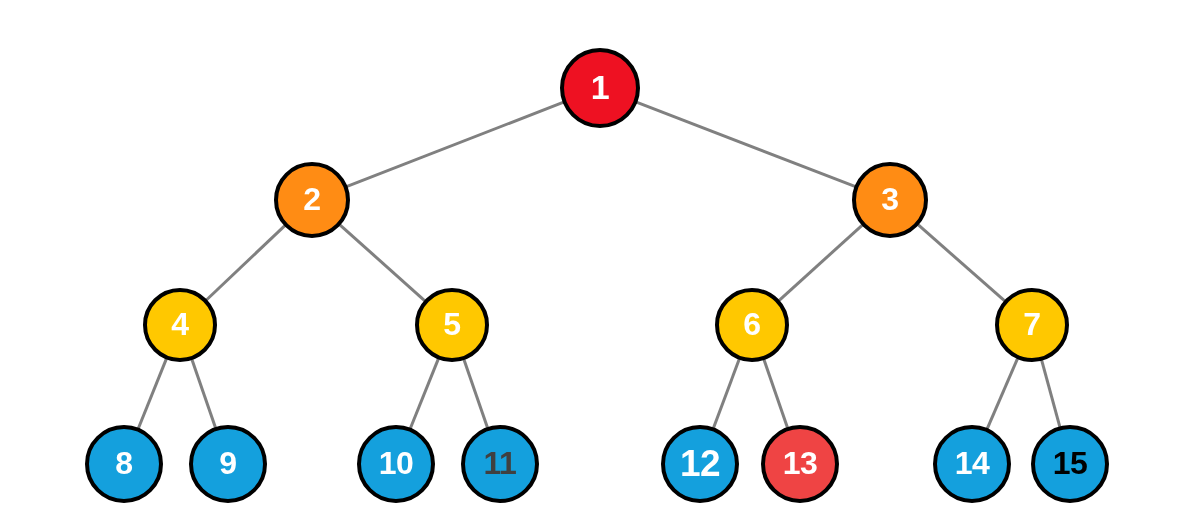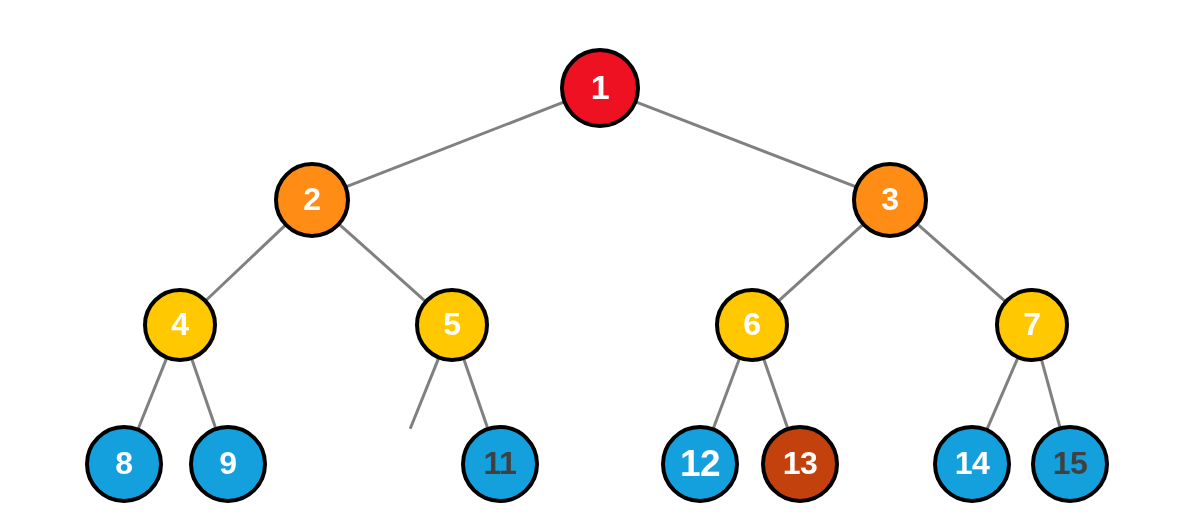--- a/index.html
+++ b/index.html
@@ -92,29 +92,32 @@
       </div>
       <div class="node" style="left: 995px; top: 288px; width: 74px; height: 74px; background: rgb(255, 200, 0); border-color: rgb(0, 0, 0); border-width: 4px; font-size: 32px; color: rgb(255, 255, 255);">
         <span class="node-label">7</span>
       </div>
       <div class="node" style="left: 85px; top: 425px; width: 78px; height: 78px; background: rgb(20, 160, 221); border-color: rgb(0, 0, 0); border-width: 4px; font-size: 32px; color: rgb(255, 255, 255);">
         <span class="node-label">8</span>
       </div>
       <div class="node" style="left: 189px; top: 425px; width: 78px; height: 78px; background: rgb(20, 160, 221); border-color: rgb(0, 0, 0); border-width: 4px; font-size: 32px; color: rgb(255, 255, 255);">
         <span class="node-label">9</span>
       </div>
+      <div class="node" style="left: 357px; top: 425px; width: 78px; height: 78px; background: rgb(20, 160, 221); border-color: rgb(0, 0, 0); border-width: 4px; font-size: 32px; color: rgb(255, 255, 255);">
+        <span class="node-label">10</span>
+      </div>
       <div class="node" style="left: 461px; top: 425px; width: 78px; height: 78px; background: rgb(20, 160, 221); border-color: rgb(0, 0, 0); border-width: 4px; font-size: 32px; color: #404040;">
         <span class="node-label">11</span>
       </div>
       <div class="node" style="left: 661px; top: 425px; width: 78px; height: 78px; background: rgb(20, 160, 221); border-color: rgb(0, 0, 0); border-width: 4px; font-size: 37px; color: rgb(255, 255, 255);">
         <span class="node-label">12</span>
       </div>
-      <div class="node" style="left: 761px; top: 425px; width: 78px; height: 78px; background: #c2410c; border-color: rgb(0, 0, 0); border-width: 4px; font-size: 32px; color: rgb(255, 255, 255);">
+      <div class="node" style="left: 761px; top: 425px; width: 78px; height: 78px; background: #ef4444; border-color: rgb(0, 0, 0); border-width: 4px; font-size: 32px; color: rgb(255, 255, 255);">
         <span class="node-label">13</span>
       </div>
       <div class="node" style="left: 933px; top: 425px; width: 78px; height: 78px; background: rgb(20, 160, 221); border-color: rgb(0, 0, 0); border-width: 4px; font-size: 32px; color: rgb(255, 255, 255); text-align: right;">
         <span class="node-label">14</span>
       </div>
-      <div class="node" style="left: 1031px; top: 425px; width: 78px; height: 78px; background: rgb(20, 160, 221); border-color: rgb(0, 0, 0); border-width: 4px; font-size: 32px; color: #404040;">
+      <div class="node" style="left: 1031px; top: 425px; width: 78px; height: 78px; background: rgb(20, 160, 221); border-color: rgb(0, 0, 0); border-width: 4px; font-size: 32px; color: #000000;">
         <span class="node-label">15</span>
       </div>
     </div>
 </div>
 
 </body></html>

